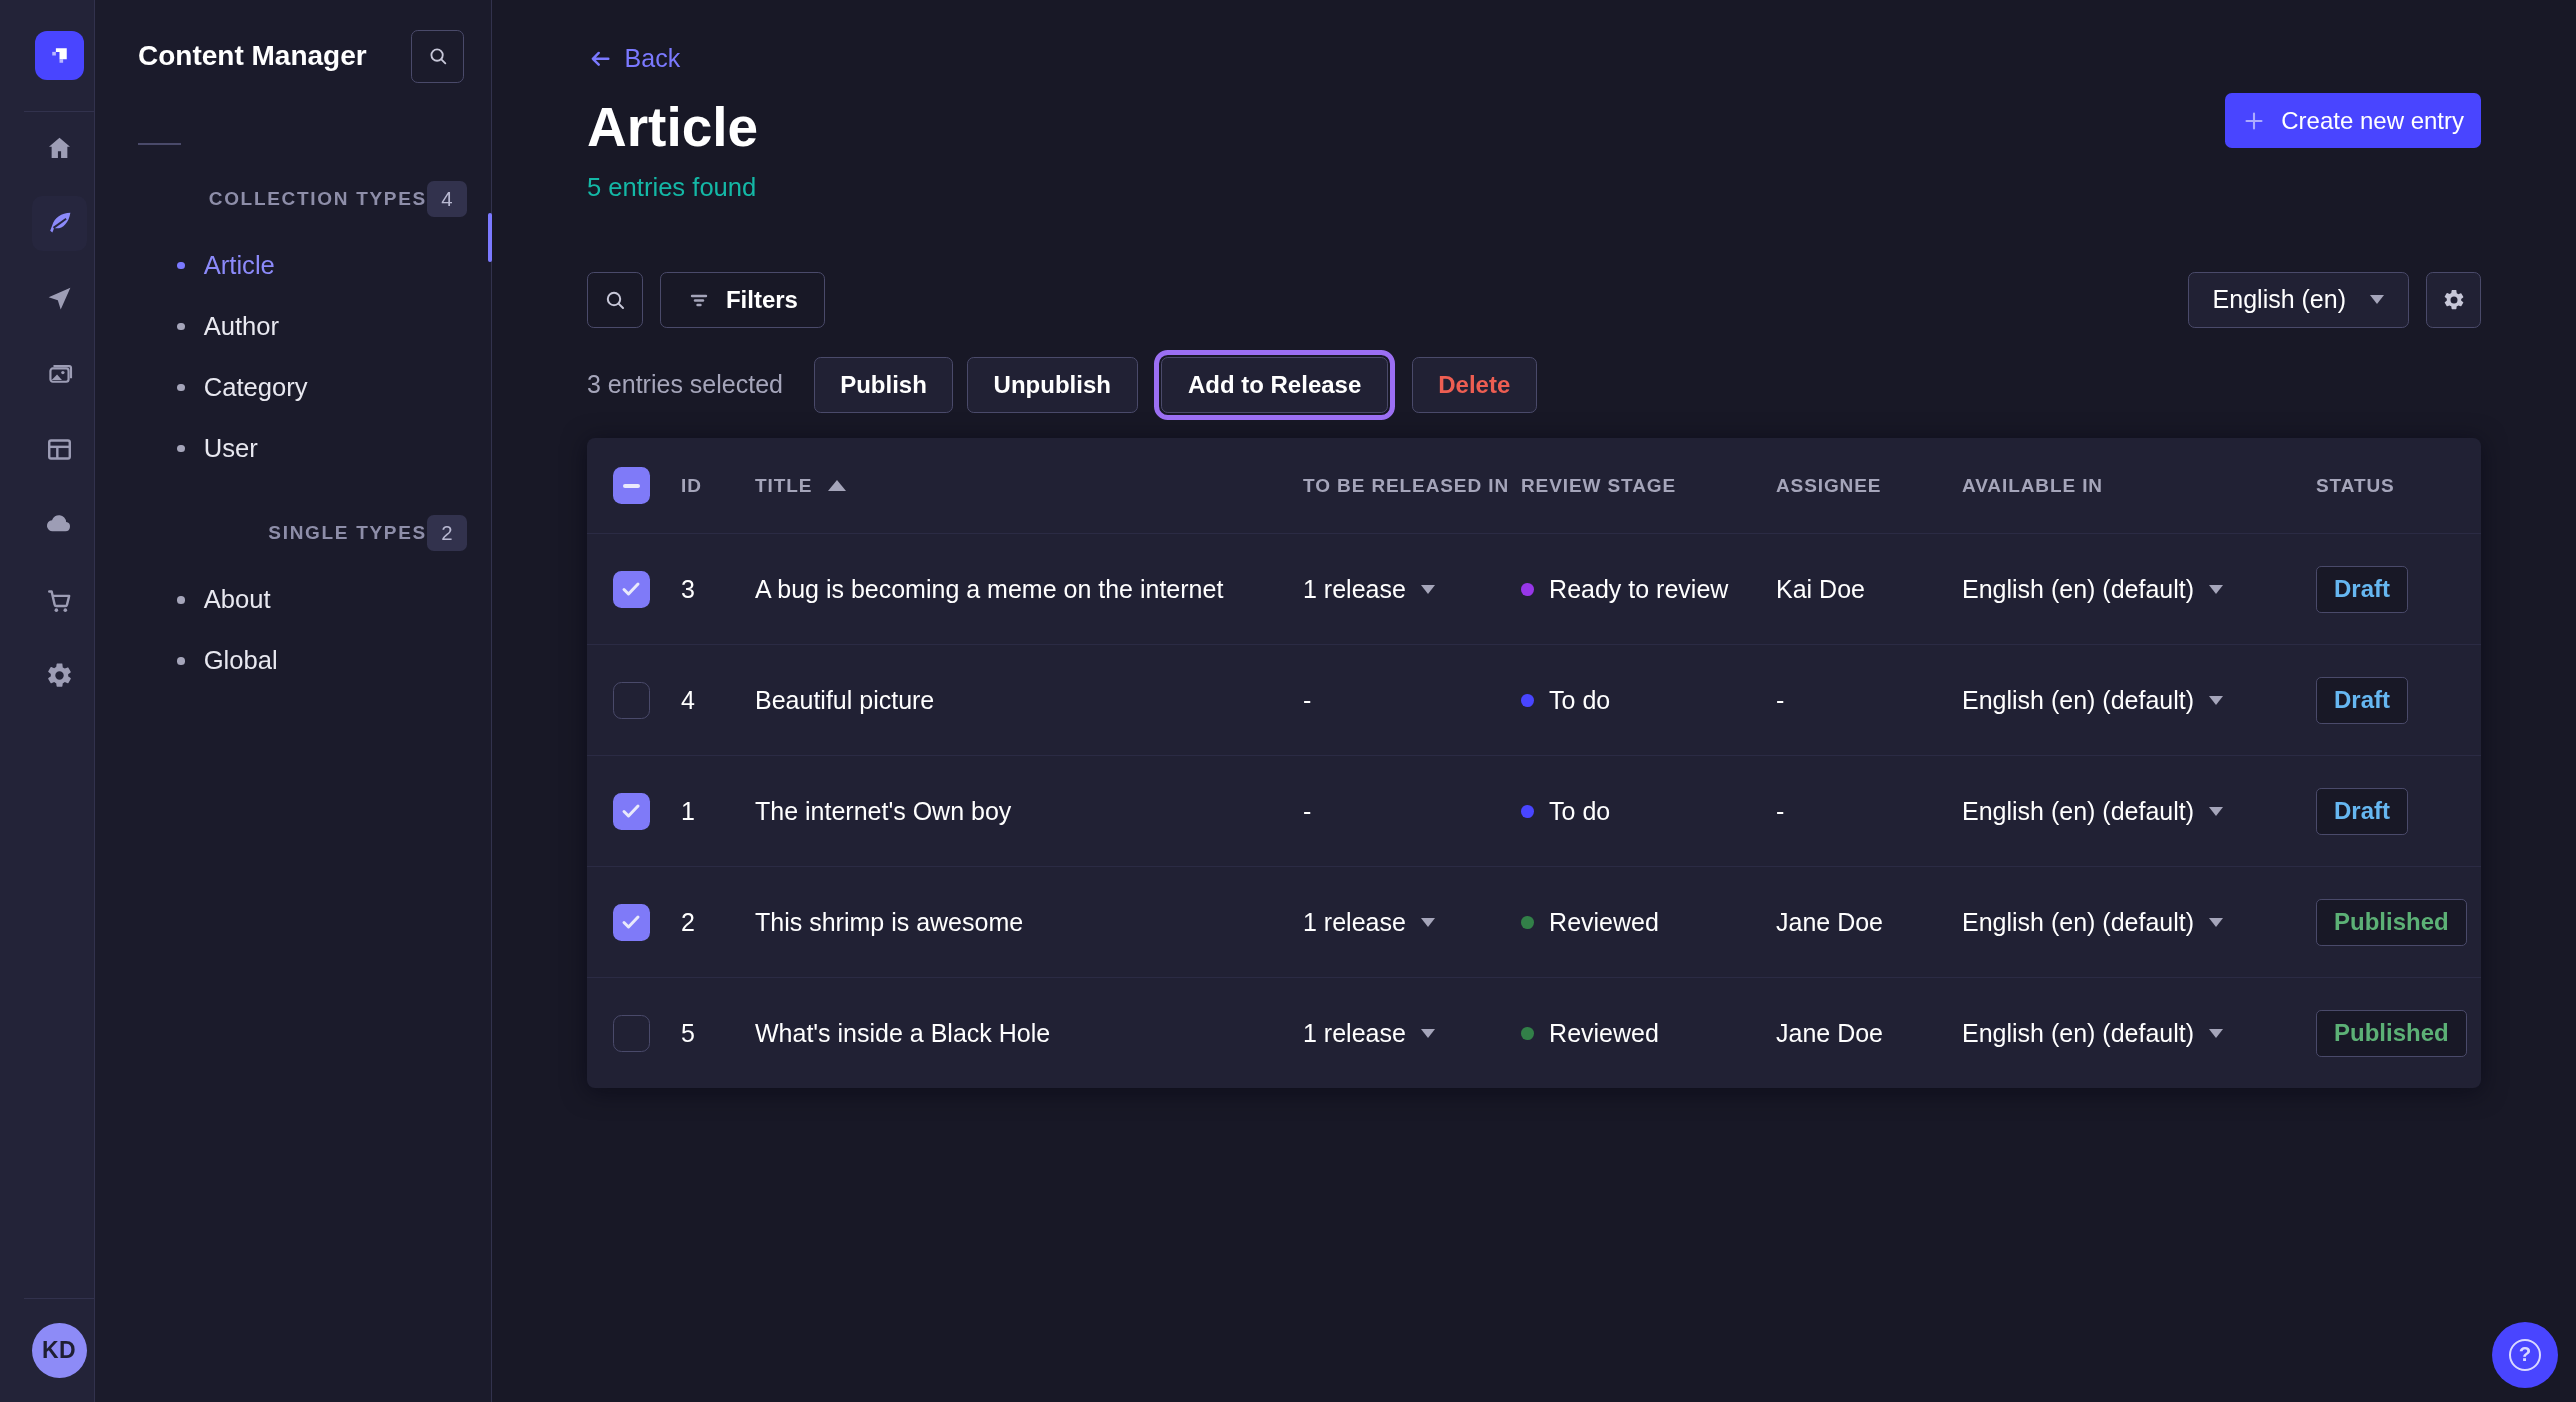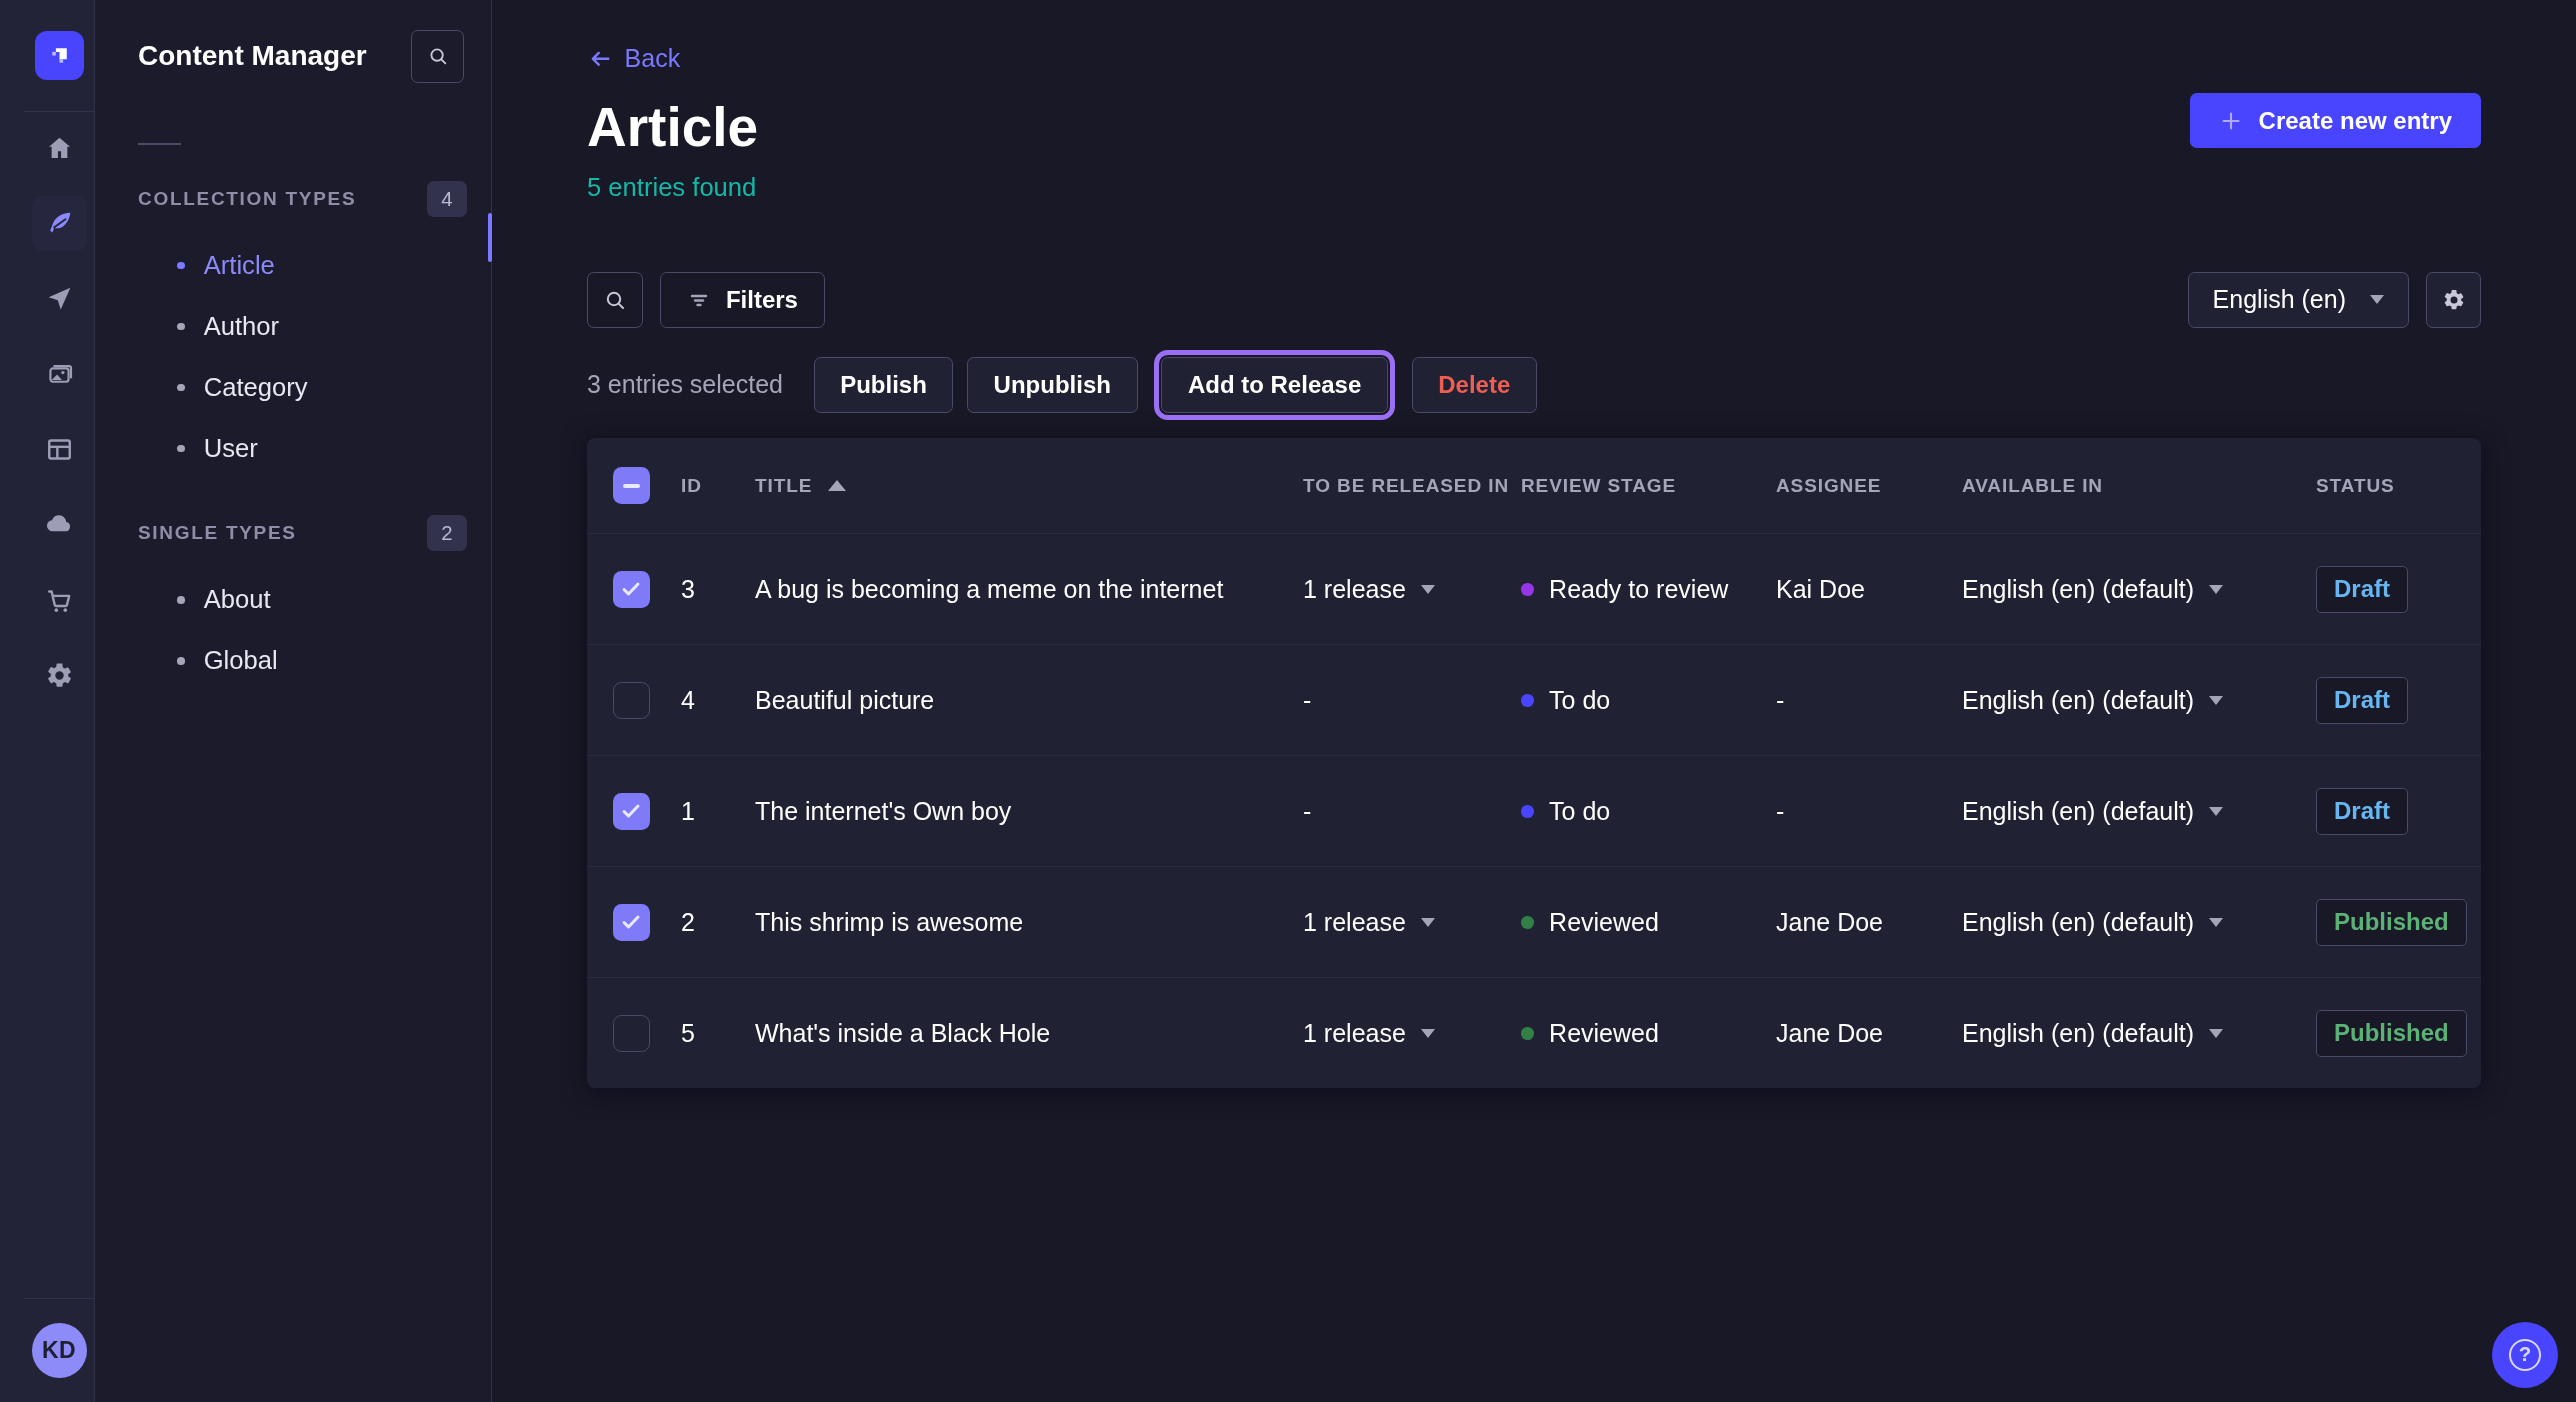--- a/index.html
+++ b/index.html
@@ -29,43 +29,43 @@
   .subnav { width:397px; background:#1b1b2b; border-right:0.9px solid #32324d; flex-shrink:0;
     position:relative; }
   .subnav-header { height:112px; display:flex; align-items:center; justify-content:space-between;
     padding:0 27px 0 43px; }
   .subnav-title { font-size:28px; font-weight:700; }
   .icon-btn { background:transparent; border:0.9px solid #4a4a6a; border-radius:6.8px; color:#c7c7d8;
     display:flex; align-items:center; justify-content:center; cursor:pointer; }
   .subnav-search { width:53px; height:53px; }
   .subnav-divider { width:43px; height:1.7px; background:#4a4a6a; border:none; margin:31px 0 0 43px; }
   .section { margin-top:34px; }
-  .section-head { display:flex; align-items:center; justify-content:space-between;
-    padding:0 24px 0 43px; height:41px;gap:35px; }
+  .section-head { display:flex; align-items:center; justify-content:flex-end;
+    padding:0 24px 0 43px; height:41px; }
   .section-label { font-size:19px; font-weight:700; letter-spacing:1.7px; color:#8e8ea9; }
   .section-badge { min-width:40px; height:36px; background:#32324d; border-radius:6.8px;
     color:#b9b9d2; font-size:20.4px; display:flex; align-items:center; justify-content:center; }
   .section-items { list-style:none; margin-top:15.3px; }
   .nav-item { height:61px; display:flex; align-items:center; padding-left:82px; gap:19px;
     cursor:pointer; font-size:25.6px; color:#e8e8f0; }
   .bullet { width:7.7px; height:7.7px; border-radius:50%; background:#a5a5ba; flex-shrink:0; }
   .nav-item.active { color:#8c8afa; }
   .nav-item.active .bullet { background:#7b79ff; }
   .active-indicator { position:absolute; right:-0.9px; top:213px; width:4.3px; height:49px;
     background:#7b79ff; border-radius:2.6px; }
 
   
   .main { flex:1; padding:44px 95px 0 95px; background:#181826; }
   .page-head { display:flex; justify-content:space-between; align-items:flex-start; }
   .back-link { display:flex; align-items:center; gap:12px; color:#7b79ff; font-size:25px;
     cursor:pointer; }
   .page-title { font-size:55px; font-weight:700; margin-top:22px; }
   .page-subtitle { font-size:25.6px; color:#14b8a6; margin-top:13.6px; }
   .create-btn { margin-top:49px; height:55px; background:#4945ff; color:#fff; border:none;
-    border-radius:6.8px; padding:0 29px; font-size:24px; font-weight:700; display:flex;
+    border-radius:6.8px; padding:0 17px; font-size:24px; font-weight:400; display:flex;
     align-items:center; gap:15.3px; cursor:pointer; }
   .create-btn svg { width:24px; height:24px; }
 
   .toolbar { margin-top:70px; display:flex; justify-content:space-between; align-items:center; }
   .toolbar-left, .toolbar-right { display:flex; align-items:center; gap:17px; }
   .tb-search { width:56px; height:56px; }
   .filters-btn { height:56px; border:0.9px solid #4a4a6a; background:transparent; border-radius:6.8px;
     color:#fff; font-size:24px; font-weight:700; display:flex; align-items:center; gap:15.3px;
     padding:0 25.6px; cursor:pointer; }
   .locale-select { height:56px; border:0.9px solid #4a4a6a; background:#212134; border-radius:6.8px;

